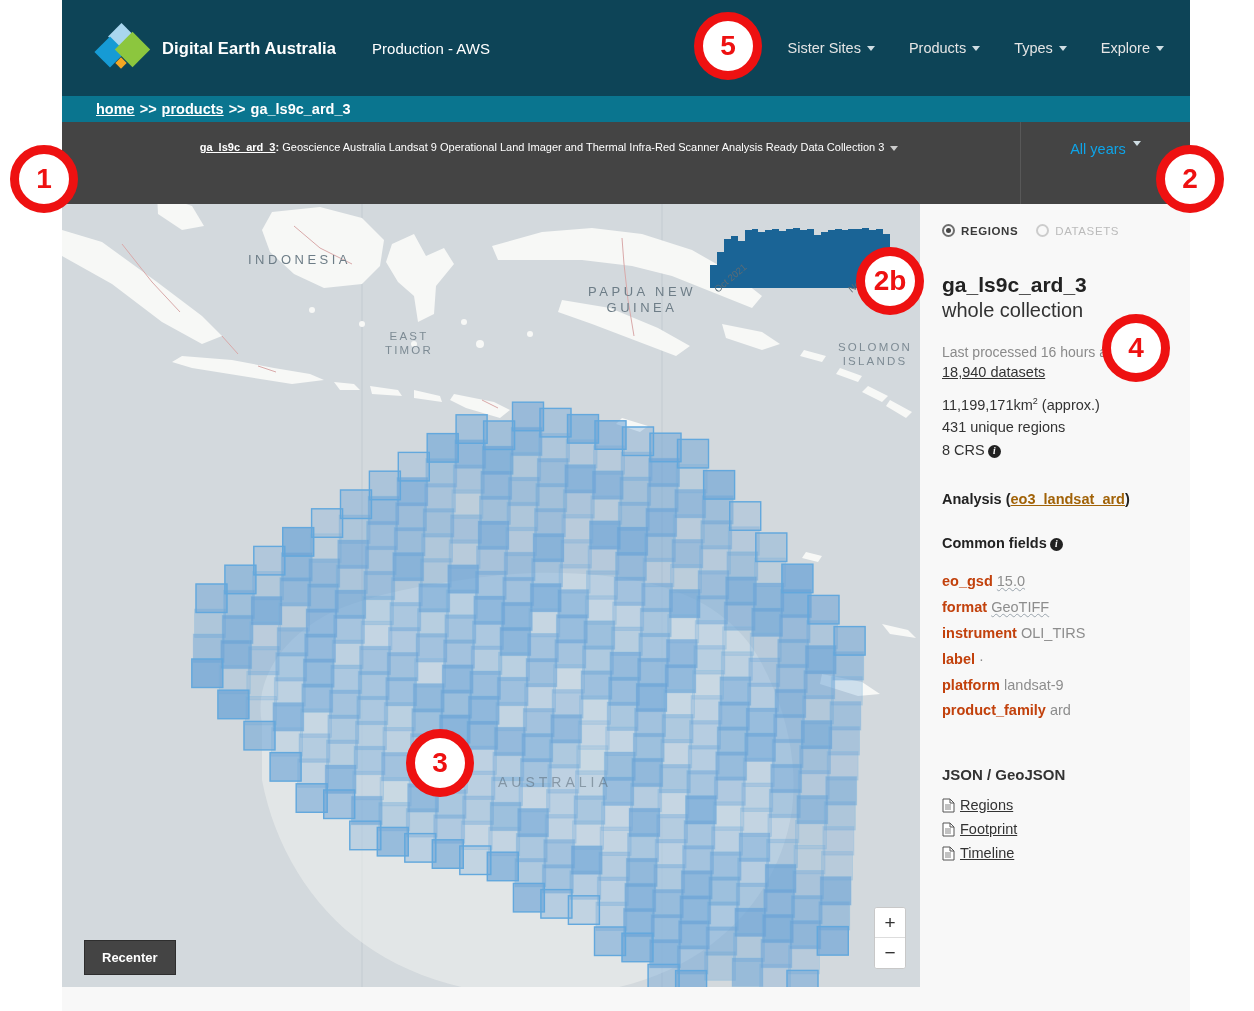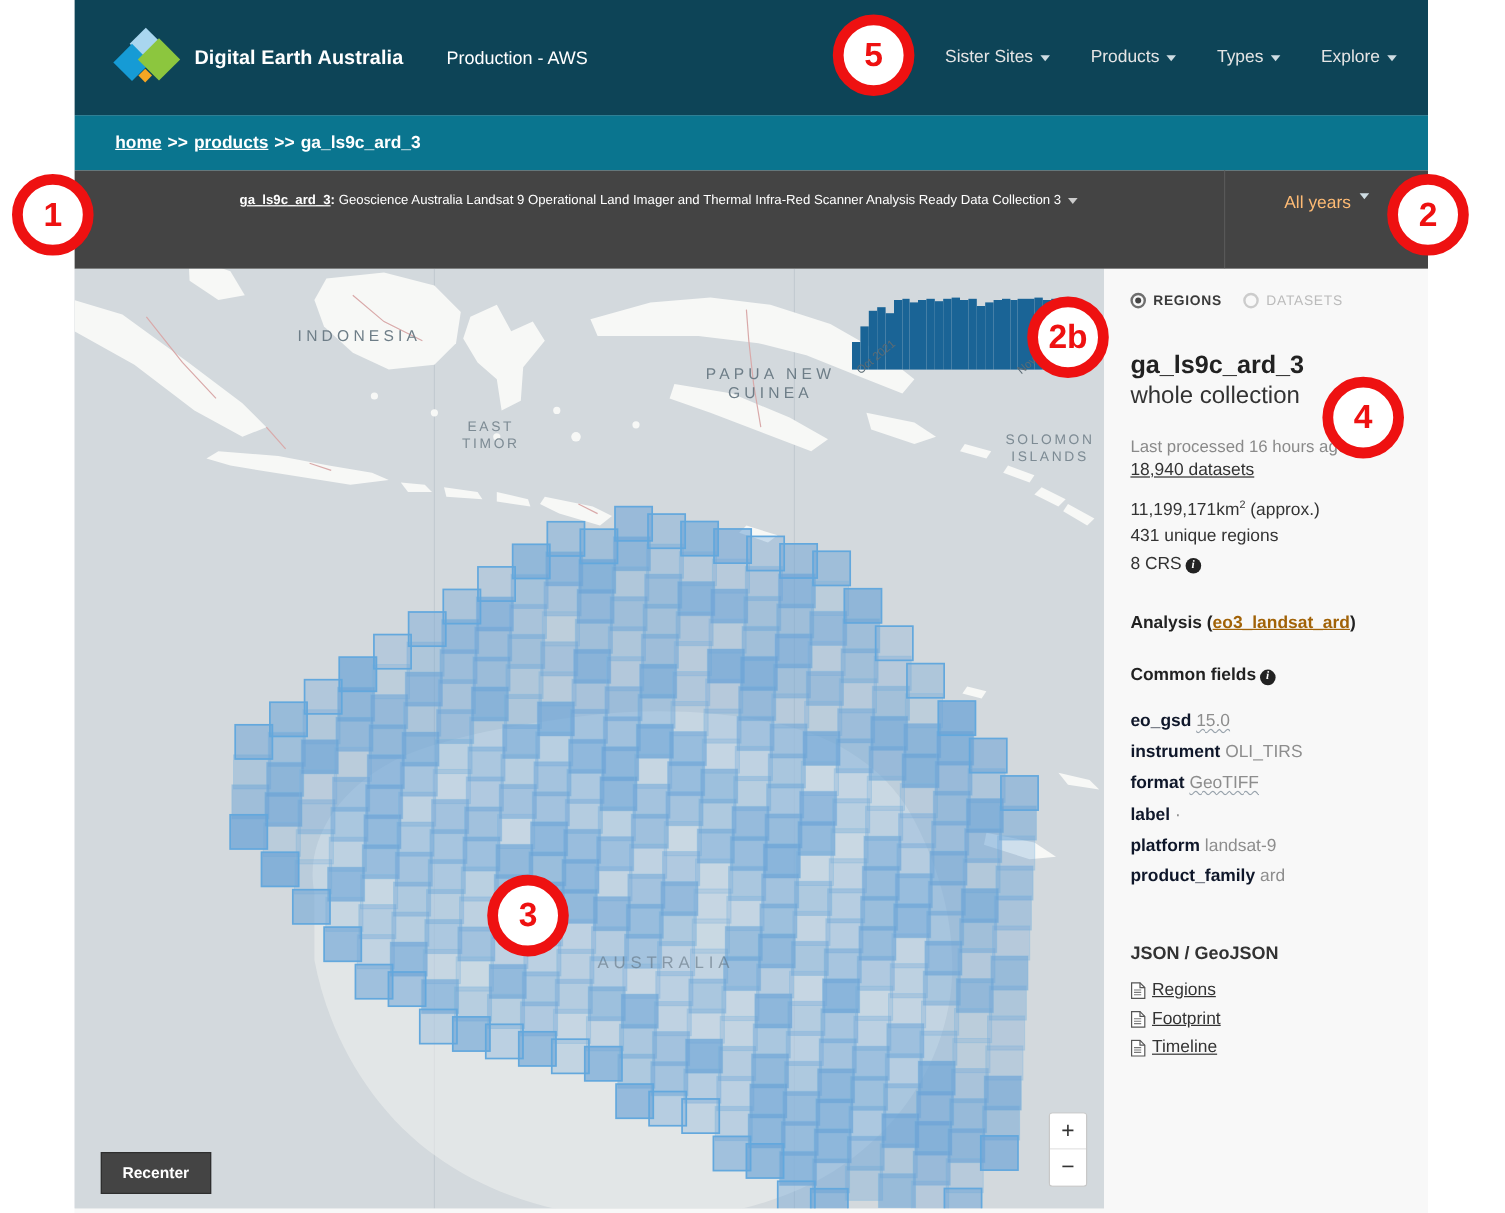--- a/index.html
+++ b/index.html
@@ -89,21 +89,21 @@
   .caret {
     display: inline-block;
     width: 0; height: 0;
     border-left: 4px solid transparent;
     border-right: 4px solid transparent;
     border-top: 5px solid #cfdde3;
   }
 
   
   .breadcrumb {
-    height: 46px;
+    height: 26px;
     background: #0a758f;
     display: flex;
     align-items: center;
     padding-left: 34px;
     color: #ffffff;
     font-size: 14.5px;
     font-weight: bold;
   }
   .breadcrumb a {
     color: #ffffff;
@@ -140,21 +140,21 @@
     vertical-align: middle;
   }
   .title-years {
     flex: 0 0 170px;
     border-left: 1px solid #585858;
     display: flex;
     align-items: flex-start;
     justify-content: center;
     padding-top: 19px;
     font-size: 14.5px;
-    color: #fdba74;
+    color: #0ea5e9;
     cursor: pointer;
     gap: 7px;
   }
 
   
   .content {
     display: flex;
     height: 783px;
   }
 
@@ -313,21 +313,21 @@
     cursor: pointer;
   }
   .section-head {
     font-weight: bold;
     font-size: 14.5px;
     color: #222222;
     margin: 30px 0 0 0;
   }
   .section-head a { color: #a16207; }
   .fields { margin-top: 18px; line-height: 1.78; }
-  .fkey { font-weight: bold; color: #0f172a; }
+  .fkey { font-weight: bold; color: #c2410c; }
   .fval { color: #8d8d8d; }
   .squiggle {
     text-decoration: underline;
     text-decoration-style: wavy;
     text-decoration-color: #9aa4ad;
     text-decoration-thickness: 1px;
   }
   .jsonhead {
     font-weight: bold;
     font-size: 15px;
@@ -990,22 +990,22 @@
         <div class="section-head">
           <span>Analysis (</span><a href="#">eo3_landsat_ard</a><span>)</span>
         </div>
 
         <div class="section-head" style="margin-top:28px;">
           <span>Common fields</span><span class="info-i">i</span>
         </div>
 
         <div class="fields">
           <div><span class="fkey">eo_gsd</span> <span class="fval squiggle">15.0</span></div>
+          <div><span class="fkey">format</span> <span class="fval squiggle">GeoTIFF</span></div>
           <div><span class="fkey">instrument</span> <span class="fval">OLI_TIRS</span></div>
-          <div><span class="fkey">format</span> <span class="fval squiggle">GeoTIFF</span></div>
           <div><span class="fkey">label</span> <span class="fval">·</span></div>
           <div><span class="fkey">platform</span> <span class="fval">landsat-9</span></div>
           <div><span class="fkey">product_family</span> <span class="fval">ard</span></div>
         </div>
 
         <div class="jsonhead">JSON / GeoJSON</div>
 
         <div class="jlink">
           <svg class="doc-icon" width="13" height="15" viewBox="0 0 13 15">
             <path d="M1 1 h7 l4 4 v9 h-11 z" fill="#ffffff" stroke="#555" stroke-width="1"></path>

